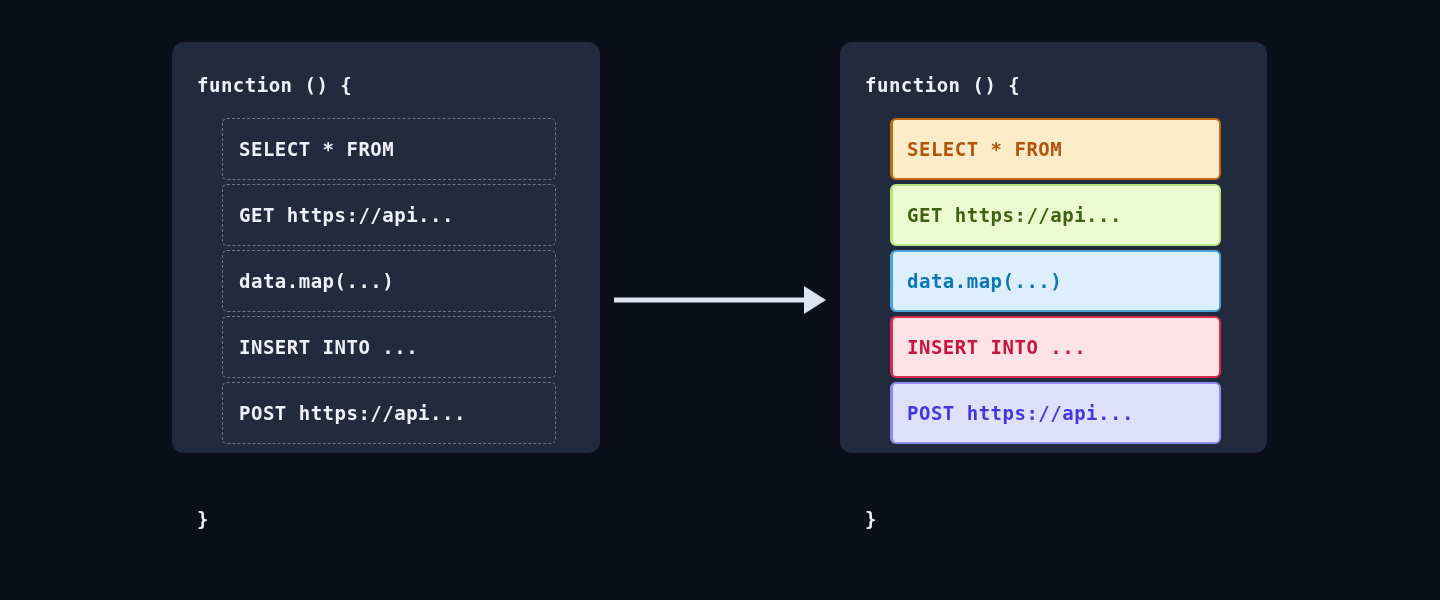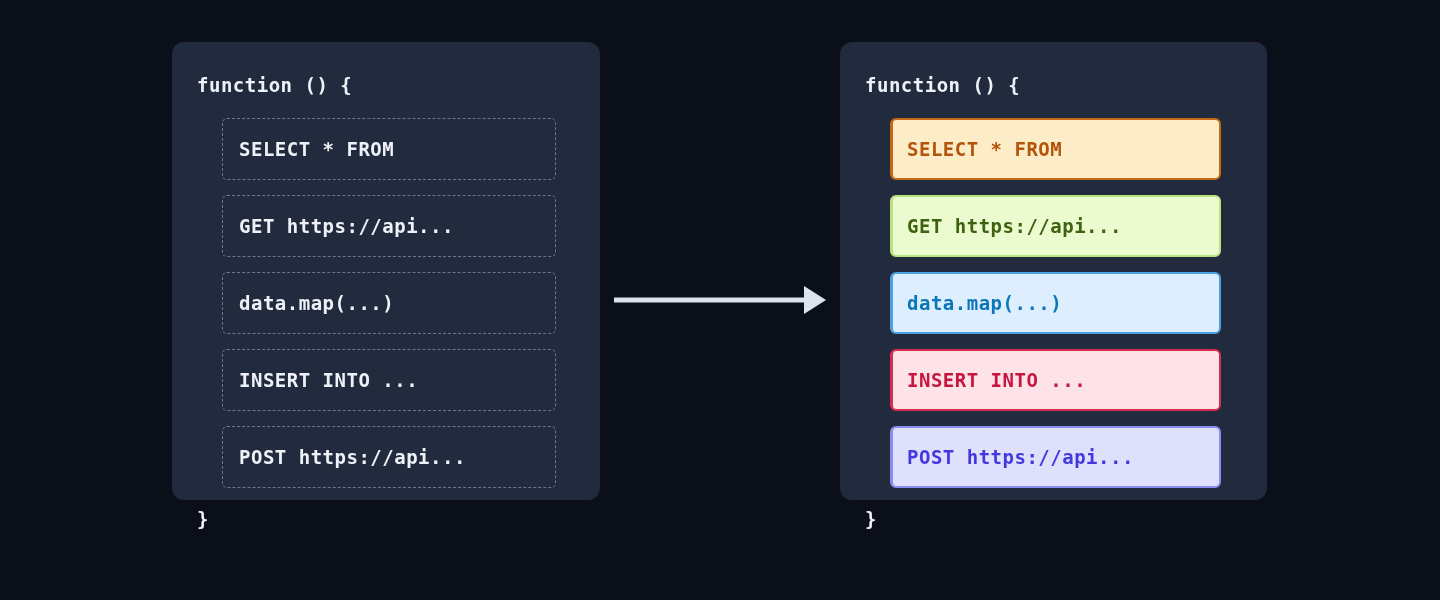--- a/index.html
+++ b/index.html
@@ -17,21 +17,21 @@
 
   .stage {
     position: absolute;
     inset: 0;
   }
 
   
   .panel {
     position: absolute;
     top: 42px;
-    height: 458px;
+    height: 411px;
     background: #222b3d;
     border-radius: 12px;
     box-sizing: border-box;
   }
   .panel--before { left: 172px;  width: 428px; }
   .panel--after  { left: 840px;  width: 427px; }
 
   .panel-code-line {
     position: absolute;
     left: 25px;
@@ -43,21 +43,21 @@
   }
   .panel-code-line.open  { top: 32px; }
   .panel-code-line.close { top: 466px; }
 
   .blocks {
     position: absolute;
     left: 50px;
     top: 76px;
     display: flex;
     flex-direction: column;
-    gap: 15px;
+    gap: 4px;
   }
 
   
   .blocks--plain { width: 334px; }
   .stmt-plain {
     box-sizing: border-box;
     width: 334px;
     height: 62px;
     border: 1px dashed #69768d;
     border-radius: 5px;

